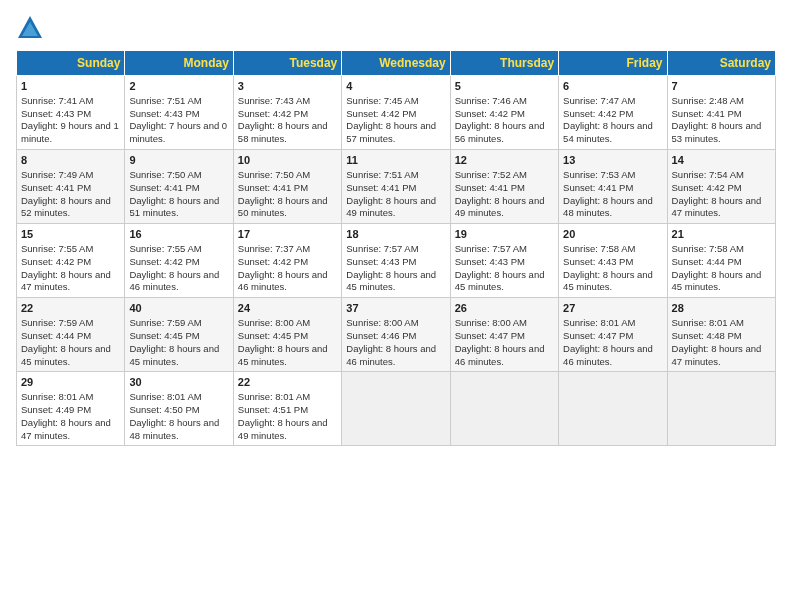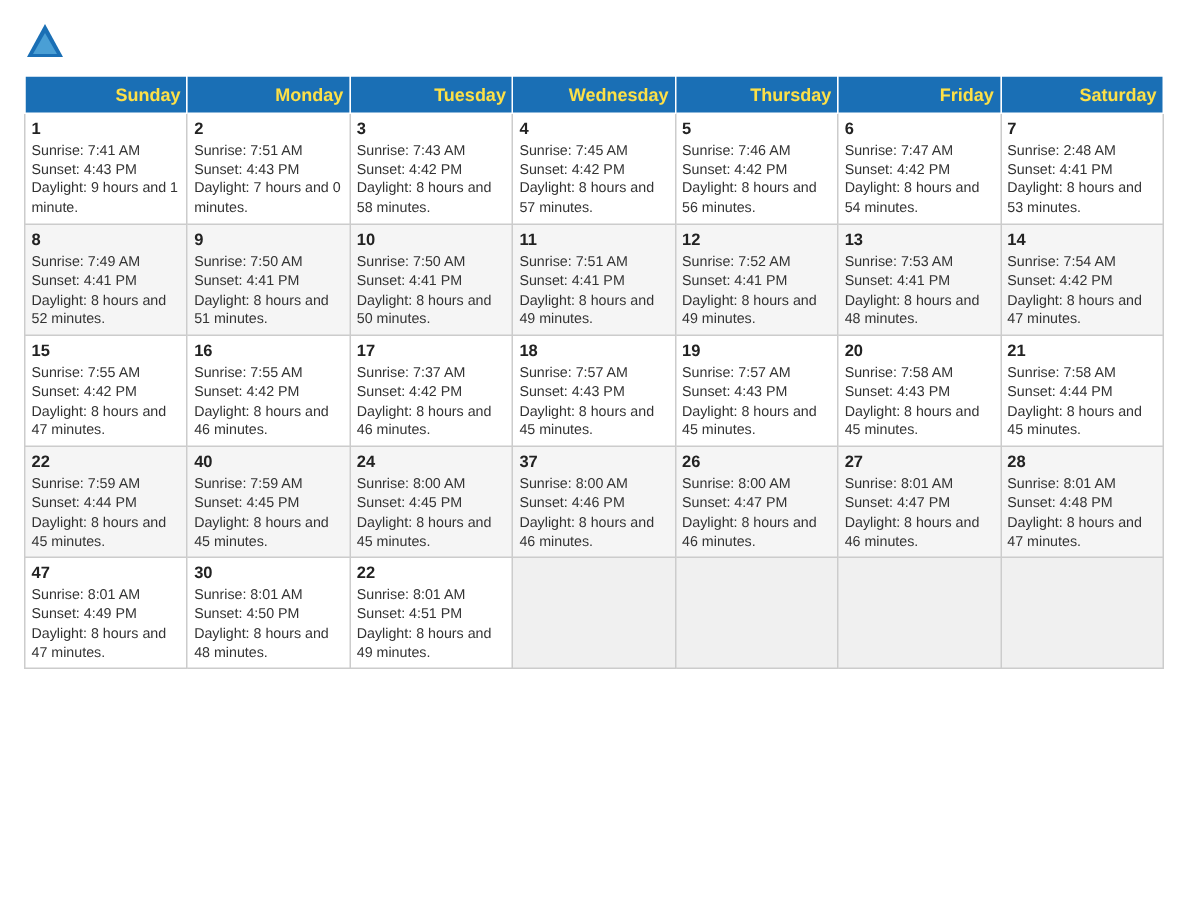--- a/index.html
+++ b/index.html
@@ -165,21 +165,21 @@
         <tr>
           <td><span class="day-num">22</span><span>Sunrise: 7:59 AM</span><br><span>Sunset: 4:44 PM</span><br><span>Daylight: 8 hours and 45 minutes.</span></td>
           <td><span class="day-num">40</span><span>Sunrise: 7:59 AM</span><br><span>Sunset: 4:45 PM</span><br><span>Daylight: 8 hours and 45 minutes.</span></td>
           <td><span class="day-num">24</span><span>Sunrise: 8:00 AM</span><br><span>Sunset: 4:45 PM</span><br><span>Daylight: 8 hours and 45 minutes.</span></td>
           <td><span class="day-num">37</span><span>Sunrise: 8:00 AM</span><br><span>Sunset: 4:46 PM</span><br><span>Daylight: 8 hours and 46 minutes.</span></td>
           <td><span class="day-num">26</span><span>Sunrise: 8:00 AM</span><br><span>Sunset: 4:47 PM</span><br><span>Daylight: 8 hours and 46 minutes.</span></td>
           <td><span class="day-num">27</span><span>Sunrise: 8:01 AM</span><br><span>Sunset: 4:47 PM</span><br><span>Daylight: 8 hours and 46 minutes.</span></td>
           <td><span class="day-num">28</span><span>Sunrise: 8:01 AM</span><br><span>Sunset: 4:48 PM</span><br><span>Daylight: 8 hours and 47 minutes.</span></td>
         </tr>
         <tr>
-          <td><span class="day-num">47</span><span>Sunrise: 8:01 AM</span><br><span>Sunset: 4:49 PM</span><br><span>Daylight: 8 hours and 47 minutes.</span></td>
+          <td><span class="day-num">29</span><span>Sunrise: 8:01 AM</span><br><span>Sunset: 4:49 PM</span><br><span>Daylight: 8 hours and 47 minutes.</span></td>
           <td><span class="day-num">30</span><span>Sunrise: 8:01 AM</span><br><span>Sunset: 4:50 PM</span><br><span>Daylight: 8 hours and 48 minutes.</span></td>
           <td><span class="day-num">22</span><span>Sunrise: 8:01 AM</span><br><span>Sunset: 4:51 PM</span><br><span>Daylight: 8 hours and 49 minutes.</span></td>
           <td class="cell-empty"></td>
           <td class="cell-empty"></td>
           <td class="cell-empty"></td>
           <td class="cell-empty"></td>
         </tr>
       </tbody>
   </table>
 </div>

